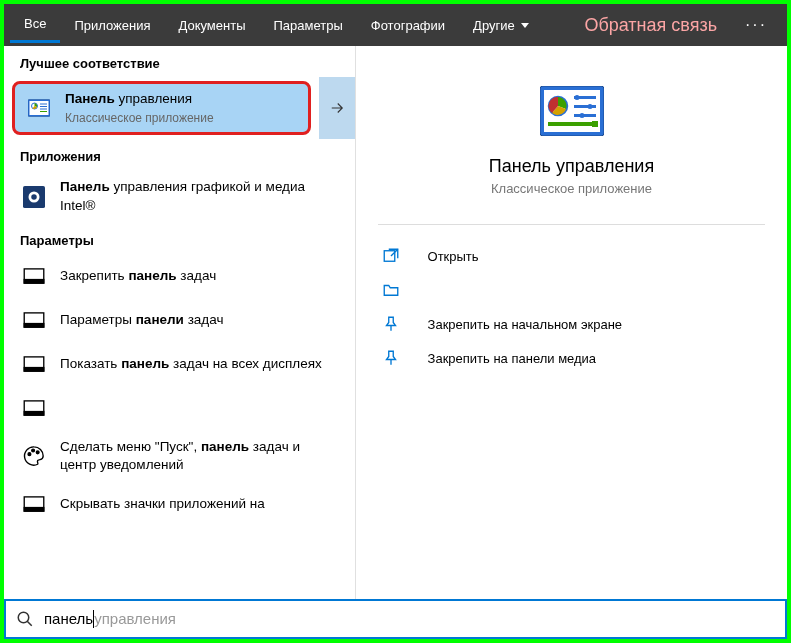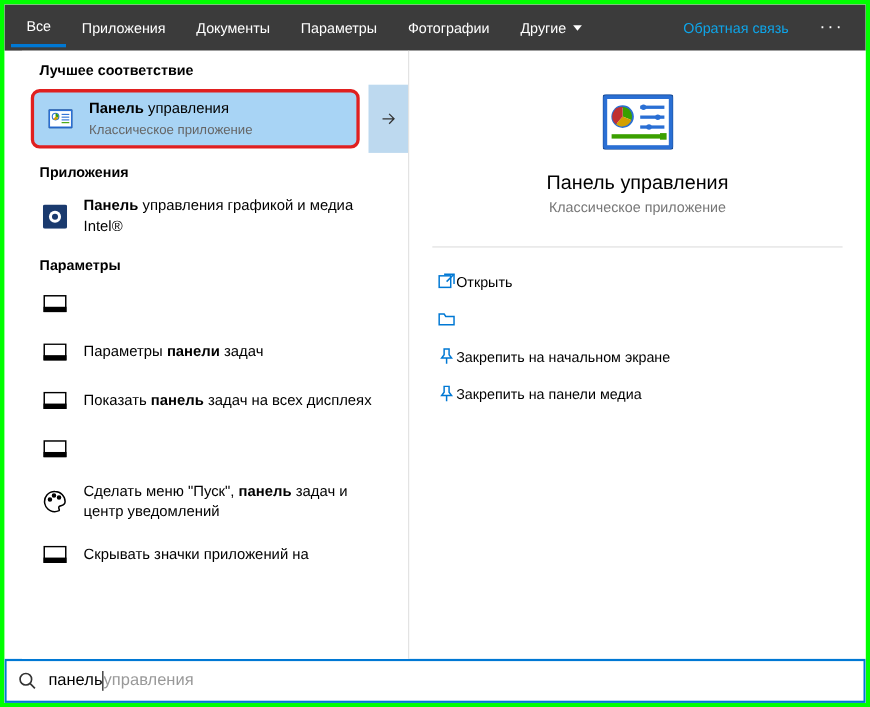--- a/index.html
+++ b/index.html
@@ -3,43 +3,43 @@
 <meta charset="utf-8">
 <style>
 * { margin: 0; padding: 0; box-sizing: border-box; font-family: 'Segoe UI', Tahoma, sans-serif; }
 body { width: 791px; height: 643px; border: 4px solid #00ff00; background: #fff; overflow: hidden; position: relative; }
 .container { display: flex; flex-direction: column; height: 100%; }
 .tabs { background: #3b3b3b; height: 42px; display: flex; align-items: center; padding: 0 6px; }
 .tab { color: #fff; font-size: 13px; padding: 16px 14px; height: 32px; display: flex; align-items: center; cursor: pointer; }
 .tab.active { border-bottom: 3px solid #0078d4; }
 .tab.dropdown::after { content: ''; border-left: 4px solid transparent; border-right: 4px solid transparent; border-top: 5px solid #fff; margin-left: 6px; }
 .spacer { flex: 1; }
-.feedback { color: #0ea5e9; font-size: 13px; padding: 0 14px; cursor: pointer; }
+.feedback { color: #fca5a5; font-size: 18px; padding: 0 14px; cursor: pointer; }
 .dots { color: #fff; font-size: 16px; padding: 0 14px; cursor: pointer; letter-spacing: 2px; }
-.main { display: flex; flex: 1; overflow: hidden; margin-left: 16px; }
+.main { display: flex; flex: 1; overflow: hidden; }
 .left-panel { width: 352px; background: #fff; overflow-y: auto; border-right: 1px solid #e0e0e0; position: relative; }
 .left-panel::-webkit-scrollbar { width: 14px; }
 .left-panel::-webkit-scrollbar-track { background: #f0f0f0; }
 .left-panel::-webkit-scrollbar-thumb { background: #c0c0c0; }
 .section-header { font-size: 13px; font-weight: 600; color: #000; padding: 10px 16px 6px; }
 .result-item { display: flex; align-items: center; padding: 8px 16px; cursor: pointer; gap: 12px; min-height: 44px; }
 .result-item.selected { background: #a8d4f5; border: 3px solid #e02020; border-radius: 8px; margin: 4px 8px; padding: 6px 10px; }
 .result-item .icon { width: 28px; height: 28px; flex-shrink: 0; display: flex; align-items: center; justify-content: center; }
 .result-item .text { flex: 1; font-size: 13.5px; color: #000; line-height: 1.35; }
 .result-item .subtitle { font-size: 12px; color: #666; margin-top: 2px; }
 .arrow-cell { width: 36px; background: #bdd9ef; display: flex; align-items: center; justify-content: center; }
 .selected-row { display: flex; align-items: stretch; }
 .selected-row .result-item { flex: 1; }
 .right-panel { flex: 1; background: #fff; display: flex; flex-direction: column; align-items: center; padding-top: 40px; }
 .app-icon-large { width: 64px; height: 50px; margin-bottom: 20px; }
 .app-title { font-size: 18px; color: #000; margin-bottom: 4px; }
 .app-subtitle { font-size: 13px; color: #777; margin-bottom: 28px; }
 .divider { width: 90%; height: 1px; background: #ddd; margin-bottom: 14px; }
 .action-list { width: 90%; }
-.action-item { display: flex; align-items: center; gap: 0; padding: 8px 4px; cursor: pointer; font-size: 13px; color: #000; }
+.action-item { display: flex; align-items: center; gap: 28px; padding: 8px 4px; cursor: pointer; font-size: 13px; color: #000; }
 .action-icon { width: 18px; height: 18px; color: #0078d4; flex-shrink: 0; }
 .search-bar { height: 40px; border: 2px solid #0078d4; background: #fff; display: flex; align-items: center; padding: 0 10px; gap: 10px; }
 .search-icon { width: 18px; height: 18px; color: #333; }
 .search-text { font-size: 15px; display: flex; }
 .typed { color: #000; }
 .suggest { color: #999; }
 .cursor { border-left: 1px solid #000; height: 18px; }
 b { font-weight: 600; }
 svg { display: block; }
 .mini-icon { width: 22px; height: 18px; }
@@ -105,20 +105,21 @@
 
       <div class="section-header">Параметры</div>
 
       <div class="result-item">
         <div class="icon">
             <svg width="22" height="16" viewBox="0 0 24 18" fill="none" stroke="#000" stroke-width="1.5">
               <rect x="1" y="1" width="22" height="16"></rect>
               <rect x="1" y="13" width="22" height="4" fill="#000"></rect>
             </svg>
           </div>
+        <div class="text"><span>Закрепить </span><b>панель</b><span> задач</span></div>
       </div>
 
       <div class="result-item">
         <div class="icon">
             <svg width="22" height="16" viewBox="0 0 24 18" fill="none" stroke="#000" stroke-width="1.5">
               <rect x="1" y="1" width="22" height="16"></rect>
               <rect x="1" y="13" width="22" height="4" fill="#000"></rect>
             </svg>
           </div>
         <div class="text"><span>Параметры </span><b>панели</b><span> задач</span></div>

